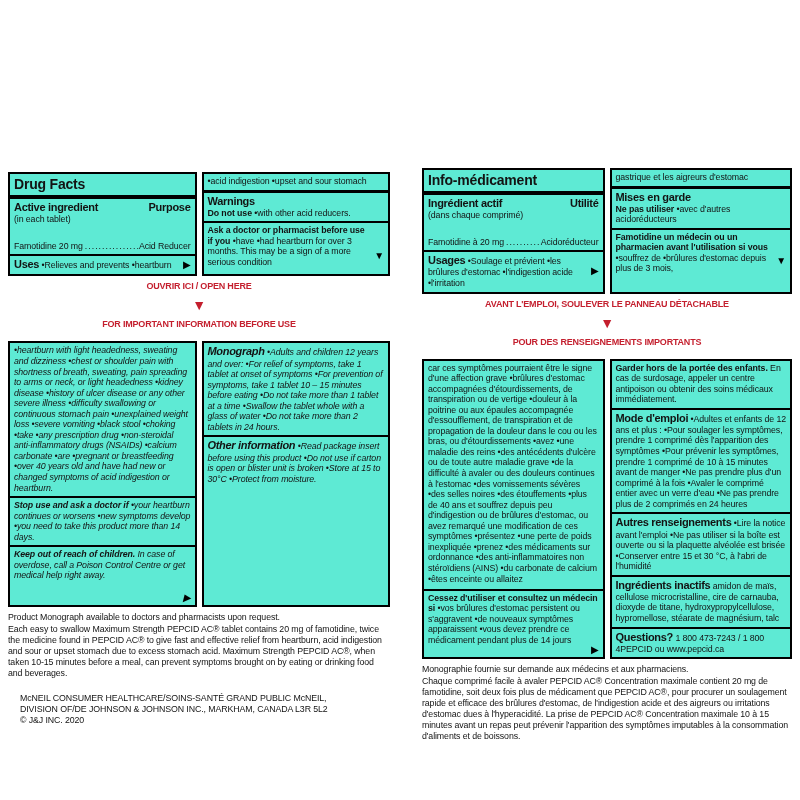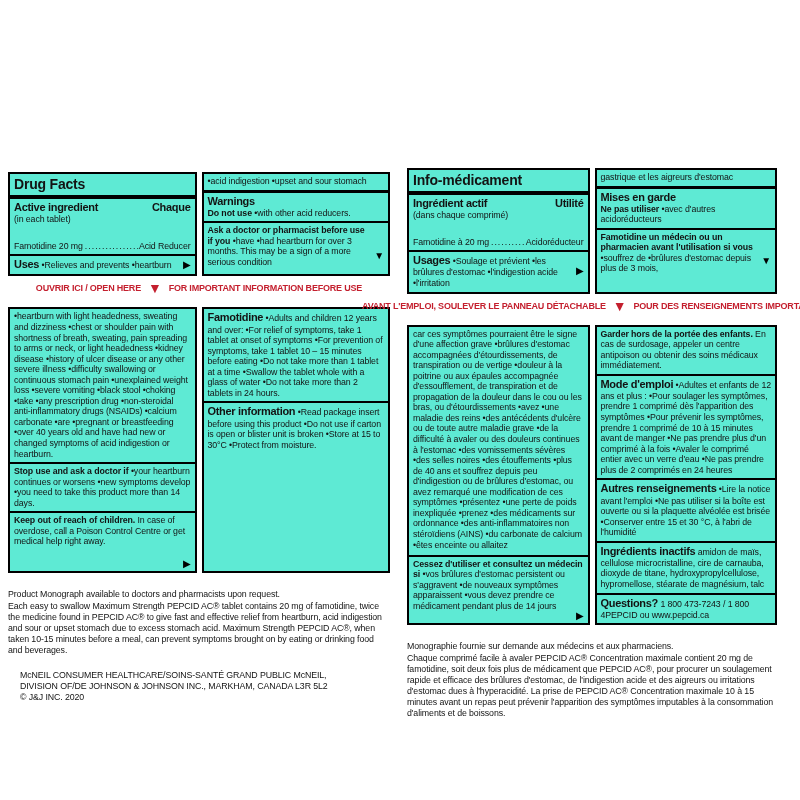--- a/index.html
+++ b/index.html
@@ -4,21 +4,21 @@
 <style>
   html,body { margin:0; padding:0; }
   body {
     width:800px; height:800px; position:relative;
     background:#ffffff; color:#131313;
     font-family:"Liberation Sans", sans-serif;
     letter-spacing:-0.1px;
   }
   .panel { position:absolute; }
   #panel-en { left:8px;  top:172px; width:382px; }
-  #panel-fr { left:407px; top:168px; width:370px; }
+  #panel-fr { left:422px; top:168px; width:370px; }
 
   .cols { display:flex; gap:5px; align-items:stretch; }
   .col { flex:1; min-width:0; }
   .box {
     border:2px solid #000; box-sizing:border-box; background:#5eead4;
     height:100%; display:flex; flex-direction:column;
   }
   .sec { padding:2px 4px 3px; position:relative; font-size:8.8px; line-height:1.2; }
   .div2 { border-top:2px solid #000; }
   .div3 { border-top:3px solid #000; }
@@ -35,46 +35,46 @@
   .dots { flex:1; overflow:hidden; white-space:nowrap; padding:0 2px; letter-spacing:1px; }
   .uses-row { display:flex; align-items:center; }
   .uses-row .txt { flex:1; }
   .arrow { font-size:10px; line-height:1; color:#000; }
   .arrow-br { position:absolute; right:4px; bottom:2px; }
   .arrow-fl { float:right; margin-left:4px; }
 
   .red-band {
     display:flex; justify-content:center; align-items:center; gap:7px;
     margin:5px 0 12px; font-weight:bold; font-size:9px;
-    color:#c41f2e; letter-spacing:-0.2px; white-space:nowrap;
+    color:#c41f2e; letter-spacing:-0.2px; white-space:nowrap;flex-direction:column;
   }
   .red-band .tri { font-size:14px; line-height:1; }
 
-  .footer { margin-top:16px; font-size:8.8px; line-height:1.25; }
+  .footer { margin-top:5px; font-size:8.8px; line-height:1.25; }
   .footer p { margin:0 0 1px; }
   .company { margin-top:14px; }
   .company p { margin:0;padding-left:12px; }
 
   .mh-en-top  { min-height:86px; }
   .mh-fr-top  { min-height:90px; }
-  .mh-en-bot  { min-height:232px; }
+  .mh-en-bot  { min-height:232px;font-style:italic; }
   .mh-fr-bot  { min-height:280px;border-radius:10px; }
 </style>
 </head>
 <body>
 
 <div class="panel" id="panel-en">
   <div class="cols mh-en-top">
     <div class="col">
       <div class="box">
         <div class="df-title">Drug Facts</div>
         <div class="sec">
           <div class="ai-head">
             <span class="h-lg">Active ingredient</span>
-            <span class="h-lg">Chaque</span>
+            <span class="h-lg">Purpose</span>
           </div>
           <div>(in each tablet)</div>
           <div class="ai-row">
             <span>Famotidine 20 mg</span>
             <span class="dots">........................</span>
             <span>Acid Reducer</span>
           </div>
         </div>
         <div class="sec div2 grow uses-row">
           <span class="txt">
@@ -125,21 +125,21 @@
         <div class="sec div2" style="padding-bottom:24px">
           <span class="h-in">Keep out of reach of children.</span>
           <span>In case of overdose, call a Poison Control Centre or get medical help right away.</span>
           <span class="arrow arrow-br">▶</span>
         </div>
       </div>
     </div>
     <div class="col">
       <div class="box">
         <div class="sec">
-          <span class="h-lg">Famotidine</span>
+          <span class="h-lg">Monograph</span>
           <span>•Adults and children 12 years and over: •For relief of symptoms, take 1 tablet at onset of symptoms  •For prevention of symptoms, take 1 tablet 10 – 15 minutes before eating  •Do not take more than 1 tablet at a time  •Swallow the tablet whole with a glass of water  •Do not take more than 2 tablets in 24 hours.</span>
         </div>
         <div class="sec div2">
           <span class="h-lg">Other information</span>
           <span>•Read package insert before using this product  •Do not use if carton is open or blister unit is broken  •Store at 15 to 30°C  •Protect from moisture.</span>
         </div>
       </div>
     </div>
   </div>
 

